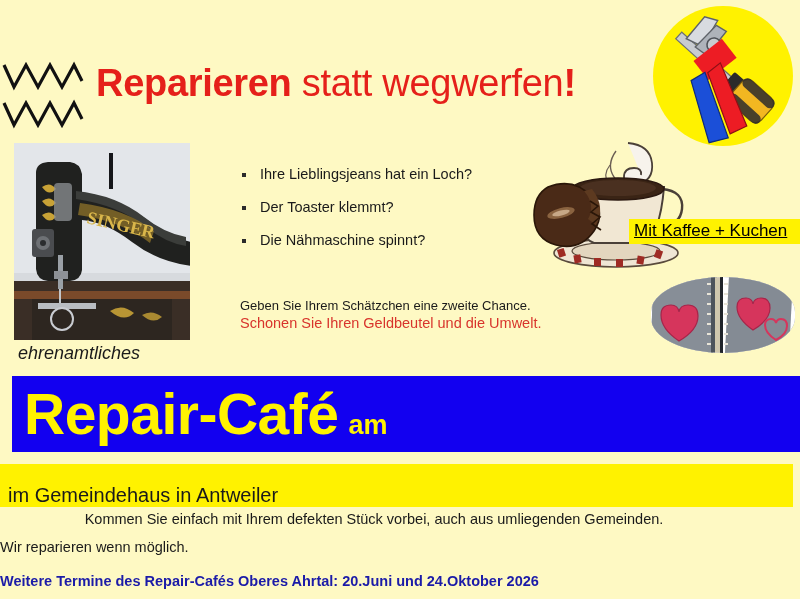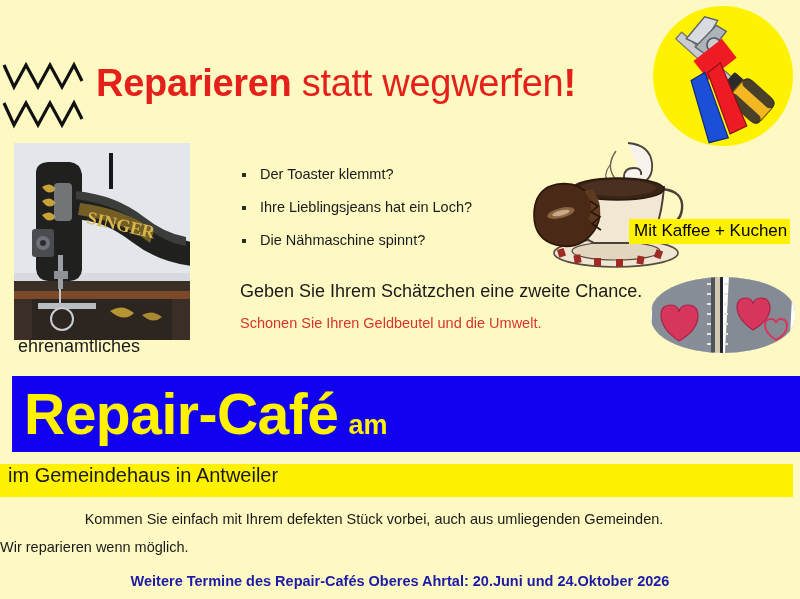--- a/index.html
+++ b/index.html
@@ -85,22 +85,22 @@
     left: 4px;
     top: 7px;
     width: 3.5px;
     height: 3.5px;
     background: #2b2b2b;
   }
 
   .para-black {
     position: absolute;
     left: 240px;
-    top: 281px;
-    font-size: 18px;
+    top: 298px;
+    font-size: 13px;
     color: #1a1a1a;
     white-space: nowrap;
     text-align: center;
   }
   .para-red {
     position: absolute;
     left: 240px;
     top: 315px;
     font-size: 14.5px;
     color: #D8342C;
@@ -117,45 +117,47 @@
   }
 
   
   .kaffee-badge {
     position: absolute;
     left: 629px;
     top: 219px;
     background: #FFF200;
     color: #000000;
     font-size: 17px;
-    padding: 2px 3px 3px 5px;
+    padding: 2px 13px 3px 5px;
     white-space: nowrap;
     line-height: 1.15;
+    text-decoration: underline;
   }
 
   
   .jeans-photo {
     position: absolute;
     left: 651px;
     top: 277px;
     width: 144px;
     height: 76px;
     overflow: hidden;
     border-radius: 50% / 46%;
     background: #8f9399;
   }
 
   
   .ehrenamt {
     position: absolute;
     left: 18px;
-    top: 336px;
+    top: 343px;
     font-size: 18px;
     color: #1a1a1a;
     white-space: nowrap;
+    font-style: italic;
   }
 
   
   .blue-band {
     position: absolute;
     left: 12px;
     top: 376px;
     width: 790px;
     height: 76px;
     background: #1200F0;
@@ -190,24 +192,24 @@
     letter-spacing: -0.5px;
     white-space: nowrap;
   }
 
   
   .yellow-band {
     position: absolute;
     left: 0px;
     top: 464px;
     width: 793px;
-    height: 33px;
+    height: 43px;
     background: #FFF200;
     display: flex;
-    align-items: flex-start;
+    align-items: flex-end;
     justify-content: space-between;
     overflow: hidden;
   }
   .yb-left {
     font-size: 20px;
     color: #1a1a1a;
     white-space: nowrap;
     margin-left: 8px;
   }
   .yb-right {
@@ -234,21 +236,20 @@
     width: 800px;
     text-align: left;
     font-size: 14.5px;
     color: #1a1a1a;
   }
   .footer-dates {
     position: absolute;
     left: 0;
     top: 573px;
     width: 800px;
-    text-align: center;
     font-size: 14.5px;
     font-weight: bold;
     color: #1B1BA8;
   }
 </style>
 </head>
 <body>
 
 <div id="poster">
 
@@ -324,22 +325,22 @@
       <rect x="44" y="112" width="5" height="34" fill="#9aa0a6"></rect>
       <rect x="40" y="128" width="14" height="8" fill="#8d9196"></rect>
       <rect x="45" y="146" width="2" height="20" fill="#c2c6ca"></rect>
 
       <rect x="24" y="160" width="58" height="6" fill="#b9bdc2"></rect>
       <circle cx="48" cy="176" r="11" fill="none" stroke="#c9ccd1" stroke-width="2"></circle>
     </svg>
   </div>
 
   <ul class="bullets">
+    <li>Ihre  Lieblingsjeans hat ein Loch?</li>
     <li>Der Toaster klemmt?</li>
-    <li>Ihre  Lieblingsjeans hat ein Loch?</li>
     <li>Die Nähmaschine spinnt?</li>
   </ul>
 
   <div class="para-black">Geben Sie Ihrem Schätzchen eine  zweite Chance.</div>
   <div class="para-red">Schonen Sie Ihren Geldbeutel und die  Umwelt.</div>
 
   <div class="coffee-art">
     <svg width="172" height="135" viewBox="0 0 172 135">
 
       <path d="M104 4 q22 2 24 20 q2 18 -16 22 q-12 3 -12 -8 q0 -9 10 -9 q8 0 7 7" fill="#f7f3ec" stroke="#4a4038" stroke-width="1.8" stroke-linejoin="round"></path>

